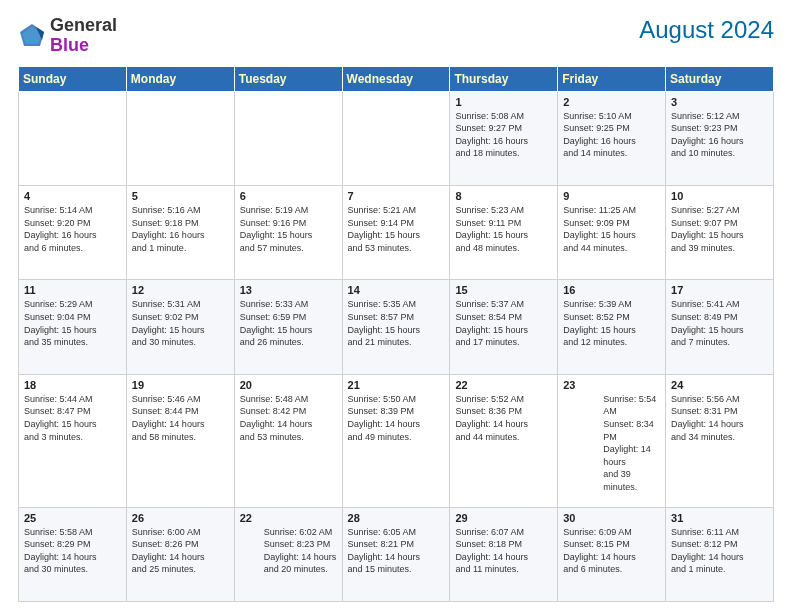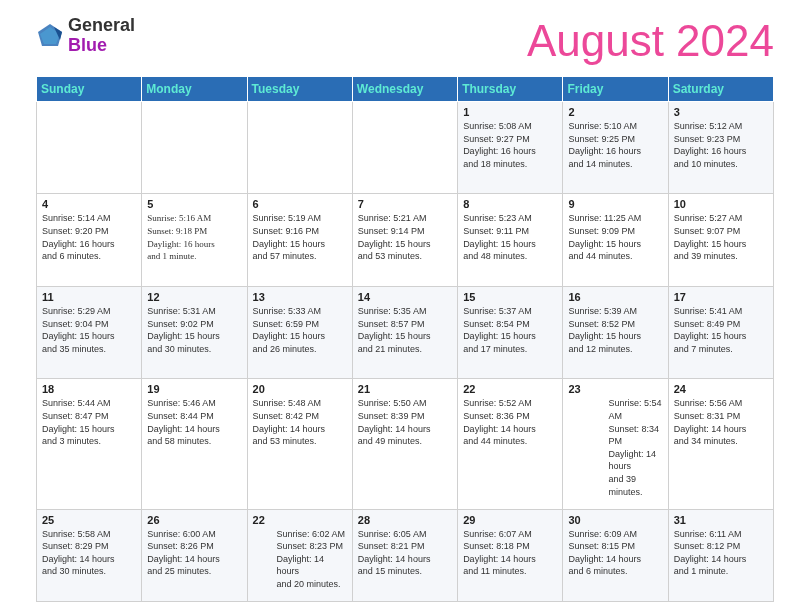--- a/index.html
+++ b/index.html
@@ -6,21 +6,21 @@
     body {
       font-family: Arial, sans-serif;
       background: #fff;
       width: 792px;
       height: 612px;
       overflow: hidden;
     }
     .page {
       width: 792px;
       height: 612px;
-      padding: 16px 18px 10px 36px;
+      padding: 16px 18px 10px 18px;
       display: flex;
       flex-direction: column;
     }
     .header {
       display: flex;
       justify-content: space-between;
       align-items: flex-start;
       margin-bottom: 10px;
     }
     .logo {
@@ -44,37 +44,37 @@
     }
     .logo-icon {
       width: 28px;
       height: 28px;
       margin-right: 4px;
     }
     .title-area {
       text-align: right;
     }
     .month-year {
-      font-size: 44px;
+      font-size: 24px;
       font-weight: normal;
-      color: #ec4899;
+      color: #0369a1;
     }
     .location {
       font-size: 16px;
       color: #555;
     }
     .calendar {
       flex: 1;
       border-collapse: collapse;
       width: 100%;
       table-layout: fixed;
     }
     .calendar thead th {
       background: #2a6db5;
-      color: #5eead4;
+      color: #fef9c3;
       font-size: 12px;
       font-weight: bold;
       padding: 5px 4px;
       text-align: left;
       border: 1px solid #fff;
     }
     .calendar tbody td {
       vertical-align: top;
       border: 1px solid #d0d0d0;
       padding: 4px 5px;
@@ -169,21 +169,21 @@
         <tr>
           <td>
             <span class="day-number">4</span>
             <div class="day-info" style="white-space: pre-line;">Sunrise: 5:14 AM
 Sunset: 9:20 PM
 Daylight: 16 hours
 and 6 minutes.</div>
           </td>
           <td>
             <span class="day-number">5</span>
-            <div class="day-info" style="white-space: pre-line; font-family: Liberation Serif, serif;">Sunrise: 5:16 AM
+            <div class="day-info" style="white-space: pre-line;">Sunrise: 5:16 AM
 Sunset: 9:18 PM
 Daylight: 16 hours
 and 1 minute.</div>
           </td>
           <td>
             <span class="day-number">6</span>
             <div class="day-info" style="white-space: pre-line;">Sunrise: 5:19 AM
 Sunset: 9:16 PM
 Daylight: 15 hours
 and 57 minutes.</div>

